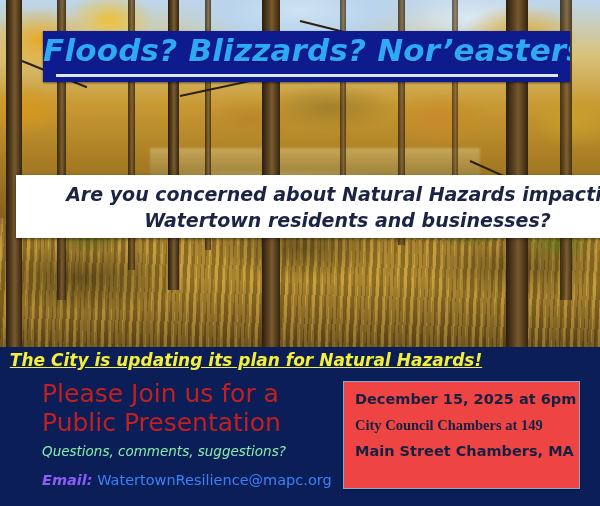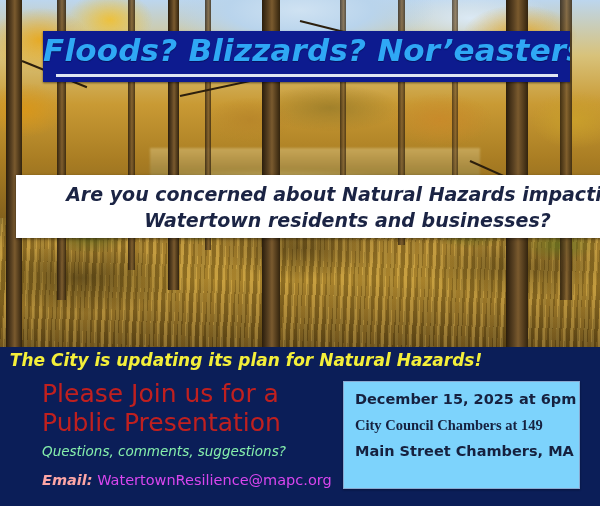--- a/index.html
+++ b/index.html
@@ -113,41 +113,42 @@
 
   
   #band{
     position:absolute;left:0;top:347px;width:600px;height:159px;
     background:#0b1e58;
   }
   #city-line{
     position:absolute;left:0;top:3px;width:492px;text-align:center;
     color:#f4ef3a;font-weight:bold;font-style:italic;font-size:17px;
     white-space:nowrap;
+    text-decoration:underline;
   }
 
   #join{
     position:absolute;left:42px;top:32px;width:290px;
     color:#c0201f;font-weight:normal;font-size:25px;line-height:29px;
   }
   #questions{
     position:absolute;left:42px;top:96px;width:300px;
     color:#86efac;font-weight:normal;font-style:italic;font-size:13.5px;
   }
   #emailrow{
     position:absolute;left:42px;top:125px;width:330px;
     font-size:14.5px;white-space:nowrap;
   }
-  #email-label{color:#fca5a5;font-weight:bold;font-style:italic;}
-  #email-addr{color:#d946ef;font-weight:normal;}
+  #email-label{color:#8b5cf6;font-weight:bold;font-style:italic;}
+  #email-addr{color:#3b82f6;font-weight:normal;}
 
   
   #infobox{
     position:absolute;left:343px;top:34px;width:235px;height:106px;
-    background:#7dd3fc;border:1px solid #8aa9d0;
+    background:#ef4444;border:1px solid #8aa9d0;
     box-shadow:0 1px 2px rgba(0,0,0,.35);
   }
   .info-line{
     position:absolute;left:11px;width:218px;
     color:#16213f;font-weight:bold;font-size:14.5px;white-space:nowrap;
   }
   #info0{top:9px;}
   #info1{top:35px;font-family:Liberation Serif, serif;}
   #info2{top:61px;}
 </style>

